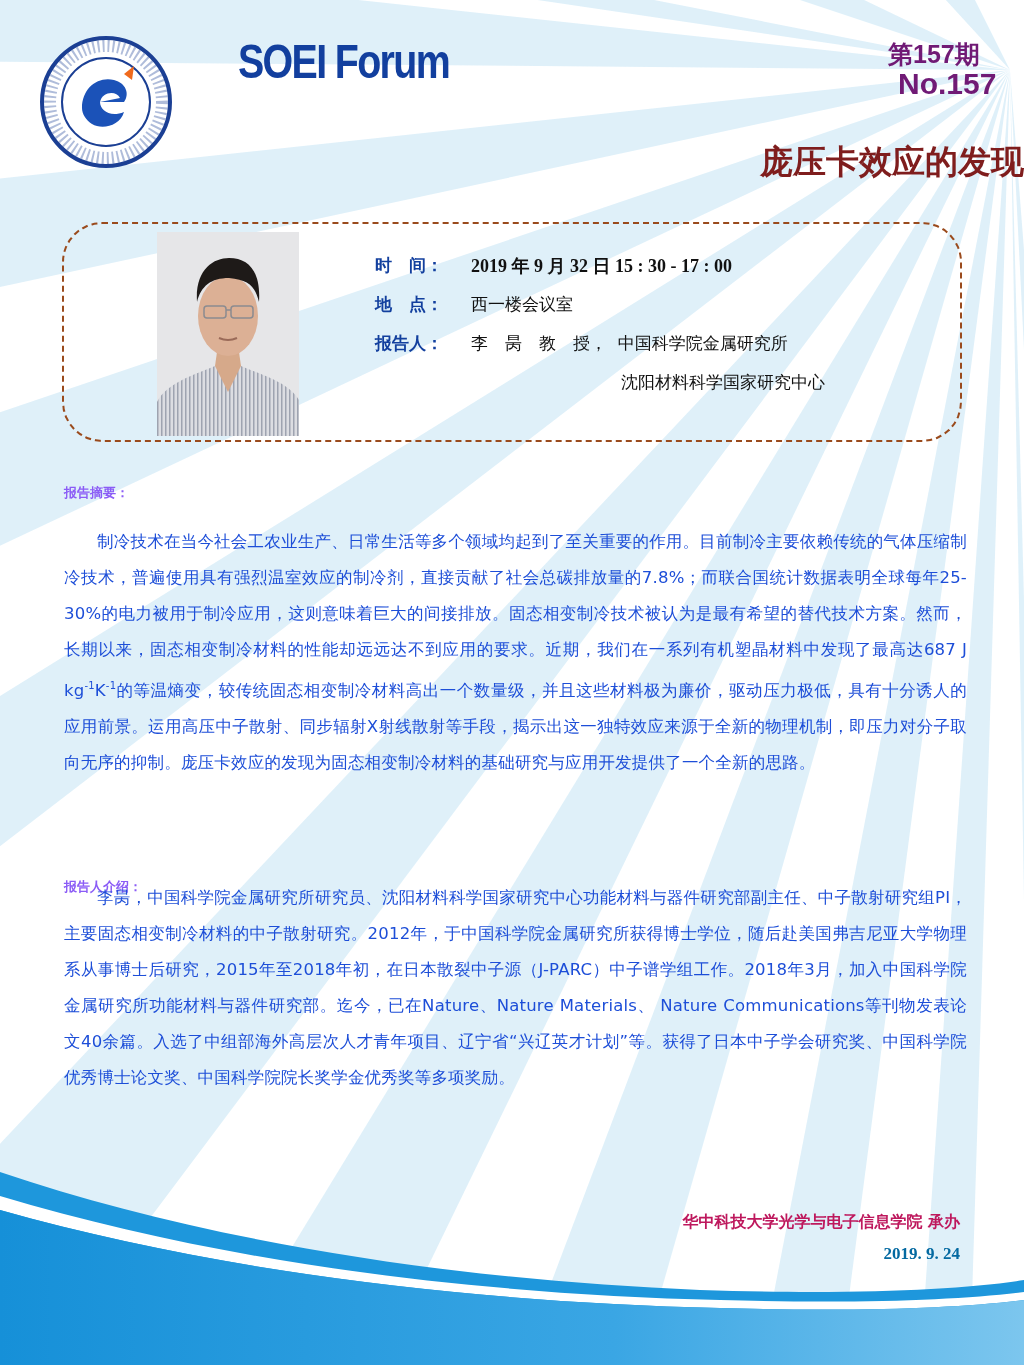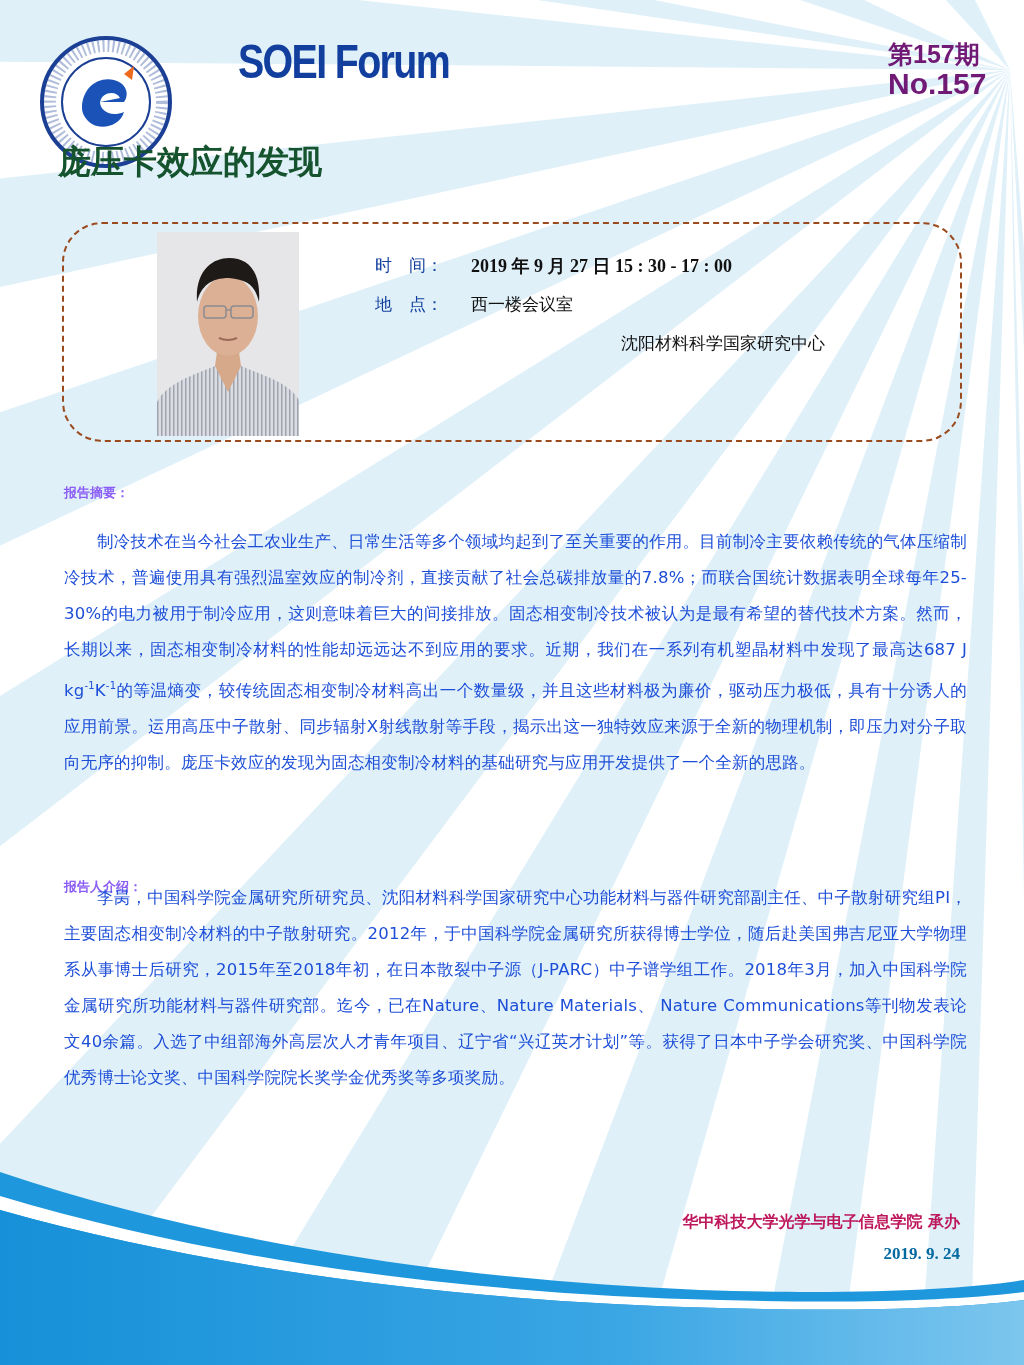--- a/index.html
+++ b/index.html
@@ -5,27 +5,27 @@
   html,body{margin:0;padding:0;}
   body{width:1024px;height:1365px;position:relative;overflow:hidden;background:#eaf5fb;font-family:"DejaVu Sans","Liberation Sans",sans-serif;}
   .bg{position:absolute;inset:0;z-index:0;}
   .frame{position:absolute;inset:0;z-index:1;}
   .logo{position:absolute;left:40px;top:36px;width:132px;height:132px;}
   .title-row{position:absolute;left:238px;top:38px;height:80px;display:flex;align-items:flex-start;}
   .forum-en{font-family:"Liberation Sans",sans-serif;font-weight:bold;color:#123f9e;font-size:48px;letter-spacing:-2px;transform:scaleX(0.82);transform-origin:left bottom;display:inline-block;margin-right:-34px;line-height:1;}
   .forum-cn{font-family:"DejaVu Sans",sans-serif;font-weight:bold;color:#123f9e;font-size:58px;letter-spacing:2px;line-height:1;margin-left:12px;}
   .issue{position:absolute;left:888px;top:42px;color:#701a75;font-weight:bold;font-family:"Liberation Sans",sans-serif;line-height:1;text-align:left;}
   .issue .cn{font-size:25px;}
-  .issue .en{font-size:30px;margin-top:2px;}
-  .talk-title{position:absolute;left:0;right:0;top:140px;text-align:left;font-size:33px;font-weight:bold;color:#14532d;font-family:"DejaVu Sans",sans-serif;padding-left:58px;}
+  .issue .en{font-size:30px;margin-top:2px;margin-left:10px;}
+  .talk-title{position:absolute;left:0;right:0;top:140px;text-align:right;font-size:33px;font-weight:bold;color:#7f1d1d;font-family:"DejaVu Sans",sans-serif;padding-left:58px;}
   .info-box{position:absolute;left:62px;top:222px;width:900px;height:220px;border:2.5px dashed #9a4a1c;border-radius:40px;box-sizing:border-box;}
   .photo{position:absolute;left:157px;top:232px;width:142px;height:204px;background:#e8e8ea;overflow:hidden;}
   .info{position:absolute;left:343px;top:246px;font-size:17px;color:#111;}
   .info-row{display:flex;height:39px;align-items:center;}
-  .info-label{width:96px;color:#123f9e;font-weight:normal;font-size:17px;padding-left:32px;}
+  .info-label{width:96px;color:#123f9e;font-weight:bold;font-size:17px;padding-left:32px;}
   .info-value{font-size:17px;}
   .info-value.serif{font-family:"Liberation Serif",serif;font-weight:bold;font-size:18px;}
   .info-cont{padding-left:278px;}
   .section-h{position:absolute;left:64px;color:#8b5cf6;font-weight:bold;font-size:13px;}
   .para{position:absolute;left:64px;width:903px;font-size:16.5px;line-height:36px;color:#1d4ed8;text-align:justify;text-indent:2em;letter-spacing:0.2px;}
   .para sup{font-size:10px;}
   .footer-org{position:absolute;right:64px;top:1212px;font-weight:bold;font-size:16px;color:#be185d;}
   .footer-date{position:absolute;right:64px;top:1244px;font-weight:bold;font-family:"Liberation Serif",serif;font-size:17px;color:#0369a1;}
 </style>
 </head>
@@ -103,25 +103,29 @@
       <rect x="47" y="74" width="22" height="12" rx="3" fill="none" stroke="#8b8b90" stroke-width="1.5"></rect>
       <rect x="74" y="74" width="22" height="12" rx="3" fill="none" stroke="#8b8b90" stroke-width="1.5"></rect>
       <line x1="69" y1="78" x2="74" y2="78" stroke="#8b8b90" stroke-width="1.5"></line>
       <path d="M62,106 Q71,110 80,106" stroke="#9a6a58" stroke-width="2" fill="none"></path>
     </svg>
   </div>
 
   <div class="info">
     <div class="info-row">
       <span class="info-label">时　间：</span>
-      <span class="info-value serif">2019 年 9 月 27 日 15 : 30 - 17 : 00</span>
+      <span class="info-value serif">2019 年 9 月 32 日 15 : 30 - 17 : 00</span>
     </div>
     <div class="info-row">
       <span class="info-label">地　点：</span>
       <span class="info-value">西一楼会议室</span>
+    </div>
+    <div class="info-row">
+      <span class="info-label">报告人：</span>
+      <span class="info-value" style="white-space:pre;">李　昺　教　授，  中国科学院金属研究所</span>
     </div>
     <div class="info-row">
       <span class="info-value info-cont">沈阳材料科学国家研究中心</span>
     </div>
   </div>
 
   <div class="section-h" style="top:484px;">报告摘要：</div>
   <div class="para" style="top:524px;"><span>制冷技术在当今社会工农业生产、日常生活等多个领域均起到了至关重要的作用。目前制冷主要依赖传统的气体压缩制冷技术，普遍使用具有强烈温室效应的制冷剂，直接贡献了社会总碳排放量的7.8%；而联合国统计数据表明全球每年25-30%的电力被用于制冷应用，这则意味着巨大的间接排放。固态相变制冷技术被认为是最有希望的替代技术方案。然而，长期以来，固态相变制冷材料的性能却远远达不到应用的要求。近期，我们在一系列有机塑晶材料中发现了最高达687  J kg</span><sup>-1</sup><span>K</span><sup>-1</sup><span>的等温熵变，较传统固态相变制冷材料高出一个数量级，并且这些材料极为廉价，驱动压力极低，具有十分诱人的应用前景。运用高压中子散射、同步辐射X射线散射等手段，揭示出这一独特效应来源于全新的物理机制，即压力对分子取向无序的抑制。庞压卡效应的发现为固态相变制冷材料的基础研究与应用开发提供了一个全新的思路。</span></div>
 
   <div class="section-h" style="top:878px;">报告人介绍：</div>

